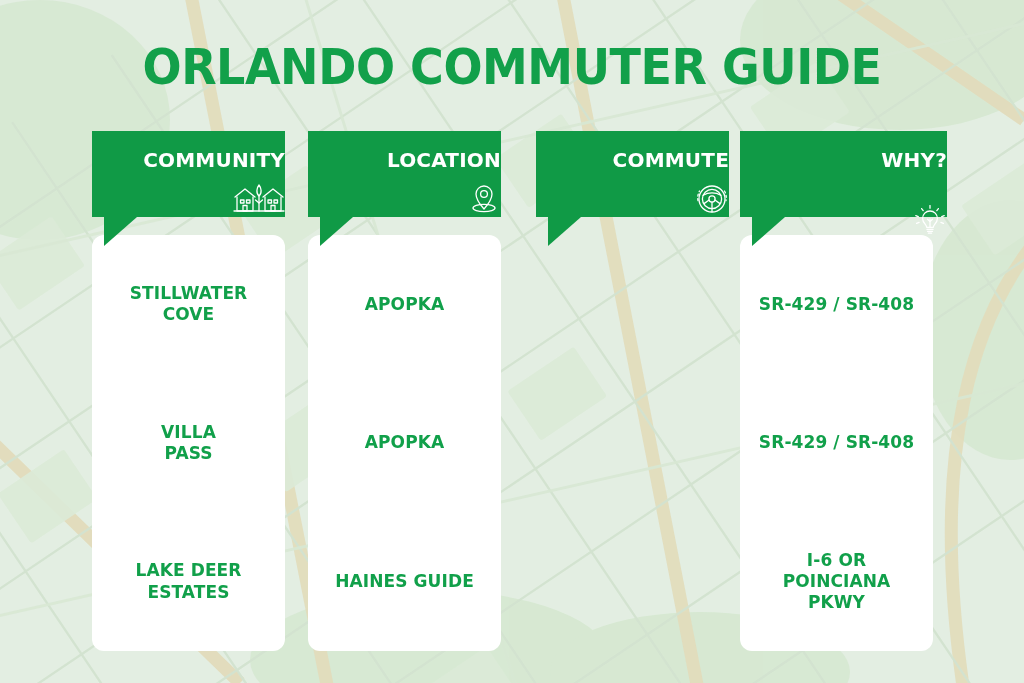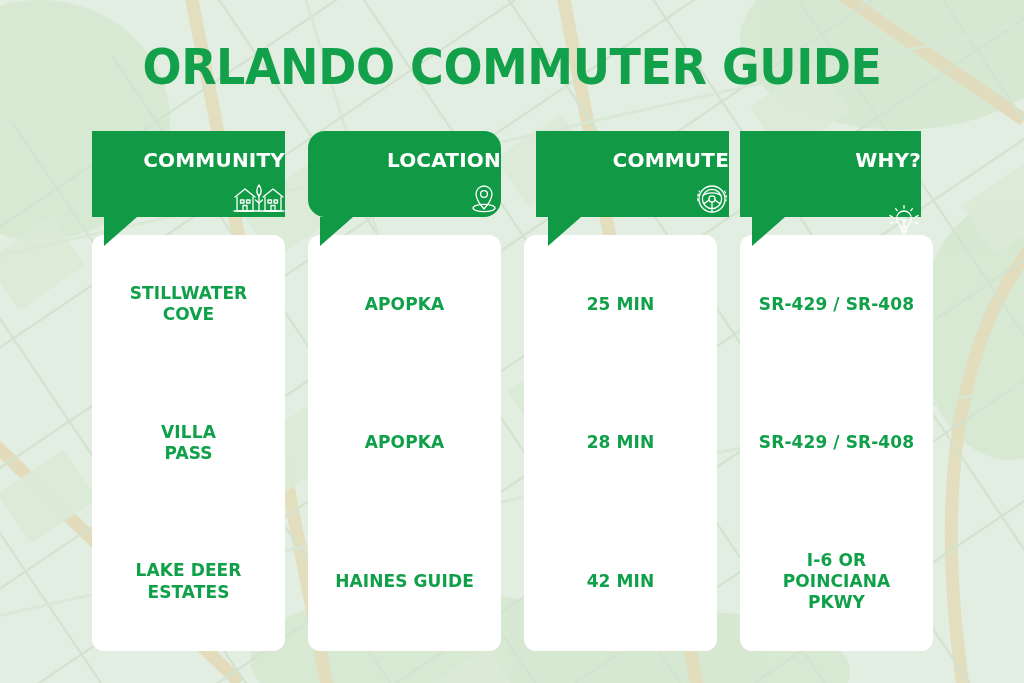--- a/index.html
+++ b/index.html
@@ -136,23 +136,23 @@
     font-weight: bold;
     font-size: 17px;
     line-height: 1.25;
     color: #11a04a;
     letter-spacing: 0.1px;
     white-space: pre-line;
   }
 
   
   .column:nth-child(1) .tab { width: 193px; margin-left: 0; }
-  .column:nth-child(2) .tab { width: 193px; margin-left: 0; border-radius: 17px; }
+  .column:nth-child(2) .tab { width: 193px; margin-left: 0; }
   .column:nth-child(3) .tab { width: 193px; margin-left: 12px; }
-  .column:nth-child(4) .tab { width: 181px; margin-left: 0; gap: 22px; }
+  .column:nth-child(4) .tab { width: 207px; margin-left: 0; gap: 22px; }
 </style>
 </head>
 <body>
 
 <div id="stage">
 
   <svg id="map-bg" viewBox="0 0 1024 683" preserveAspectRatio="none">
     <rect x="0" y="0" width="1024" height="683" fill="#e3eee2"></rect>
 
     <g fill="#d5e8d0" opacity="0.85">
@@ -287,31 +287,20 @@
             <path d="M17,19.1 V28.8"></path>
             <path d="M8.2,12.3 C11,10.6 14,9.9 17,9.9 C20,9.9 23,10.6 25.8,12.3"></path>
             <path d="M14.1,17 L9,20.6"></path>
             <path d="M19.9,17 L25,20.6"></path>
             <path d="M29.5,8 C31.2,11 31.6,14.4 31,17.6" stroke-dasharray="2 2.6"></path>
             <path d="M3,17.6 C2.4,14.4 2.8,11 4.5,8" stroke-dasharray="2 2.6"></path>
           </svg>
         </div>
         <div class="tab-tail"></div>
       </div>
-      <div class="card">
-        <div class="cell">
-          <span class="cell-text">25 MIN</span>
-        </div>
-        <div class="cell">
-          <span class="cell-text">28 MIN</span>
-        </div>
-        <div class="cell">
-          <span class="cell-text">42 MIN</span>
-        </div>
-      </div>
     </div>
 
     <div class="column">
       <div class="tab">
         <div class="tab-label">WHY?</div>
         <div class="tab-icon">
           <svg width="34" height="32" viewBox="0 0 34 32" fill="none" stroke="#ffffff" stroke-width="1.3" stroke-linejoin="round" stroke-linecap="round">
             <path d="M17,7 C12.9,7 9.6,10.3 9.6,14.4 C9.6,17.2 11.1,19 12.3,20.4 C13.2,21.5 13.6,22.3 13.7,23.3 H20.3 C20.4,22.3 20.8,21.5 21.7,20.4 C22.9,19 24.4,17.2 24.4,14.4 C24.4,10.3 21.1,7 17,7 Z"></path>
             <path d="M13.9,25.3 H20.1"></path>
             <path d="M14.5,27.3 H19.5"></path>

